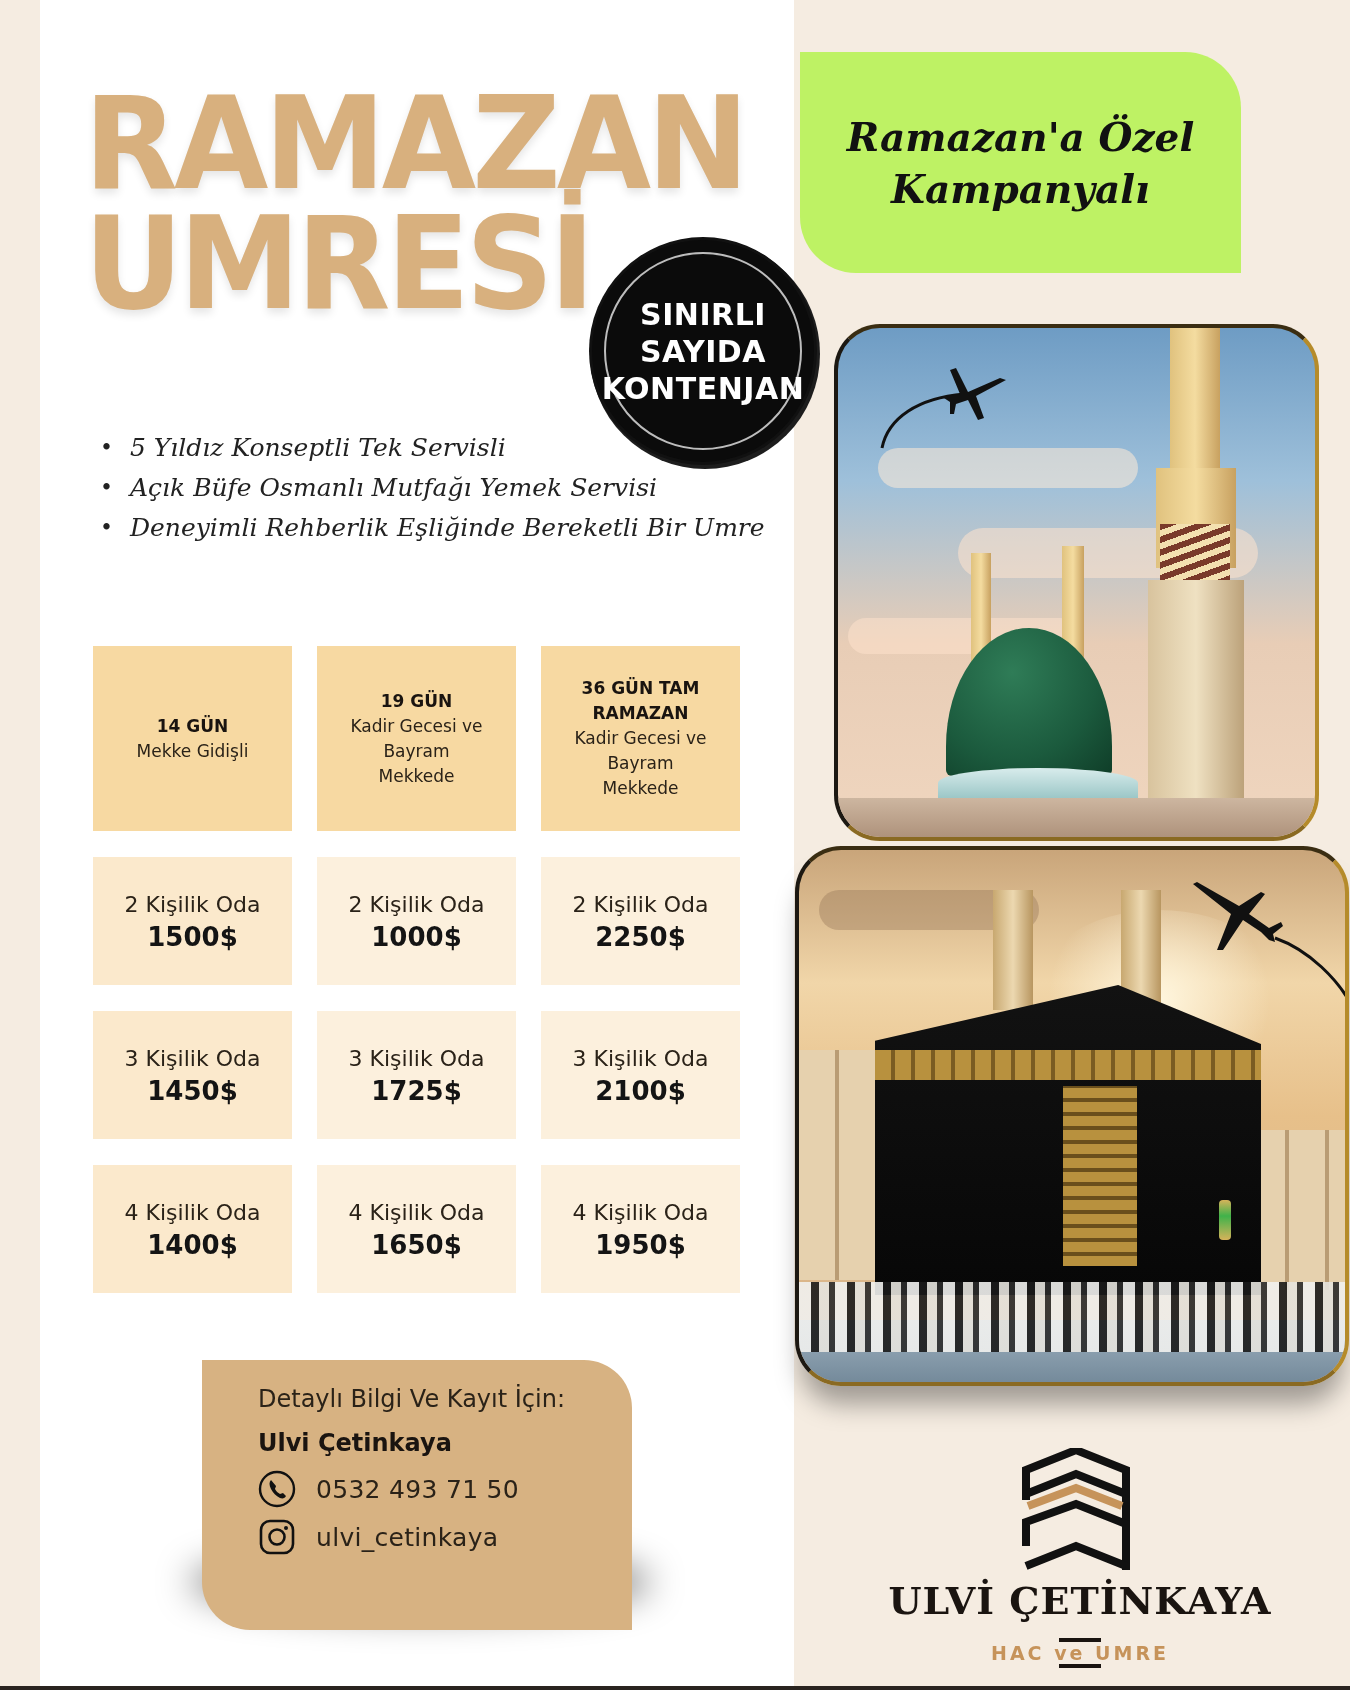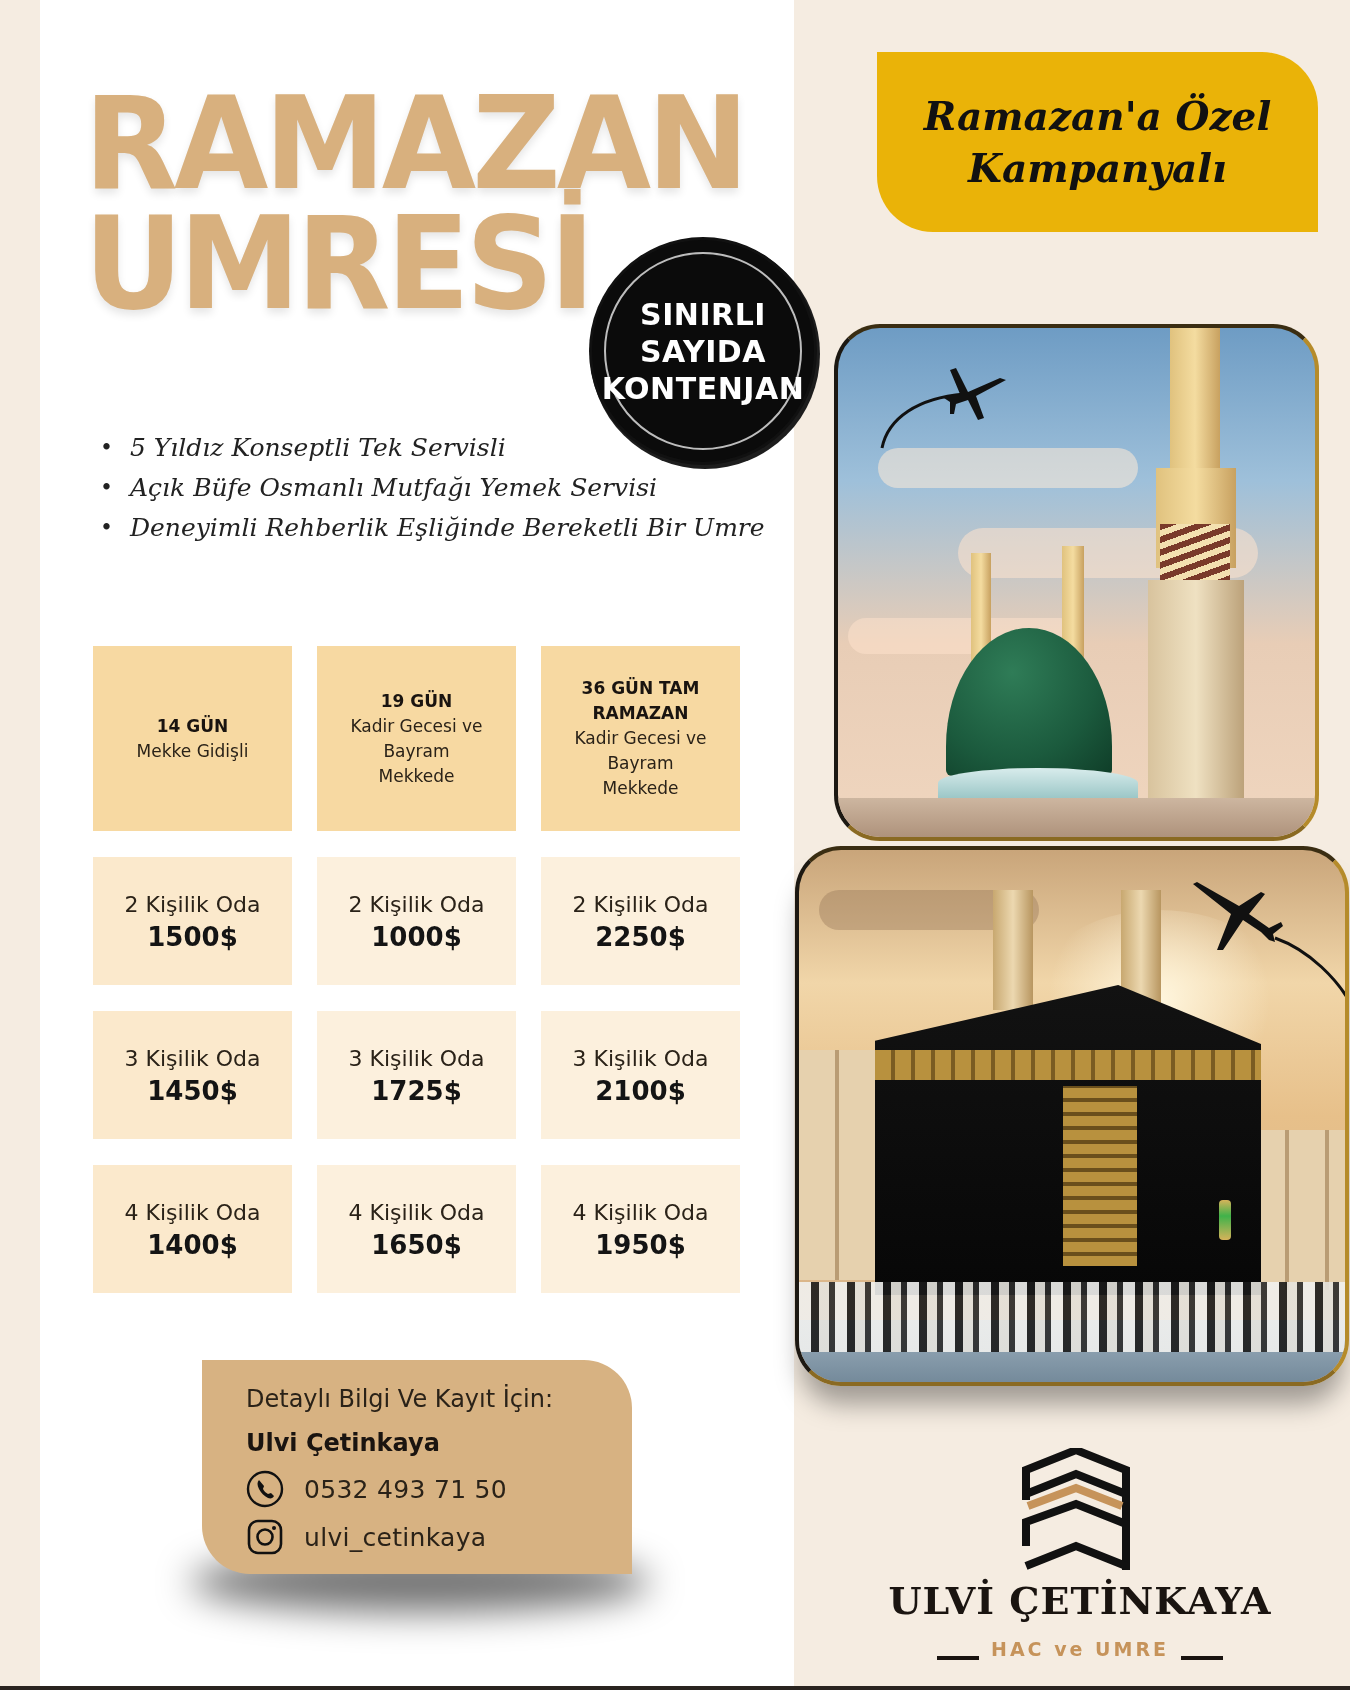--- a/index.html
+++ b/index.html
@@ -28,28 +28,28 @@
   .card { position: absolute; width: 199px; display: flex; flex-direction: column; align-items: center; justify-content: center; text-align: center; font-family: "DejaVu Sans", sans-serif; color: #2a2218; }
   .card.header { height: 185px; background: #f7d9a2; top: 0; font-size: 17px; line-height: 25px; }
   .card .bold { font-weight: 700; font-size: 17px; color: #1a1410; }
   .card.price { height: 128px; background: #fcf0dd; font-size: 22px; line-height: 32px; }
   .card.price.first { background: #fbe9cc; }
   .card.price .amount { font-weight: 700; font-size: 26px; color: #141414; }
   .col0 { left: 0; } .col1 { left: 224px; } .col2 { left: 448px; }
   .row1 { top: 211px; } .row2 { top: 365px; } .row3 { top: 519px; }
 
   .contact-shadow { position: absolute; left: 190px; top: 1552px; width: 460px; height: 60px; border-radius: 50%; background: rgba(0,0,0,0.55); filter: blur(18px); }
-  .contact { position: absolute; left: 202px; top: 1360px; width: 430px; height: 214px; background: #d7b282; border-radius: 0 48px 0 48px; padding: 22px 0 0 44px; }
+  .contact { position: absolute; left: 202px; top: 1360px; width: 430px; height: 270px; background: #d7b282; border-radius: 0 48px 0 48px; padding: 22px 0 0 56px; }
   .contact .c-title { font-size: 24px; color: #2a2218; line-height: 34px; }
   .contact .c-name { font-size: 24px; font-weight: 700; color: #1a1410; line-height: 34px; margin-top: 10px; }
   .c-row { display: flex; align-items: center; margin-top: 10px; height: 38px; }
   .c-row .icon { width: 38px; height: 38px; display: inline-flex; align-items: center; justify-content: center; margin-right: 20px; }
   .c-row .c-val { font-size: 25px; color: #2a2218; letter-spacing: 0.3px; }
 
-  .promo { position: absolute; left: 877px; top: 52px; width: 441px; height: 180px; background: #eab308; border-radius: 0 56px 0 56px; display: flex; align-items: center; justify-content: center; text-align: center; }
+  .promo { position: absolute; left: 800px; top: 52px; width: 441px; height: 221px; background: #bef264; border-radius: 0 56px 0 56px; display: flex; align-items: center; justify-content: center; text-align: center; }
   .promo-text { font-family: "DejaVu Serif", serif; font-style: italic; font-weight: 700; font-size: 39px; line-height: 52px; color: #111; }
 
   .photo { position: absolute; border-radius: 46px; overflow: hidden; border: 4px solid #1c1812; border-right-color: #b58b2a; border-bottom-color: #8a6a22; border-top-color: #3a2d12; }
   .photo1 { left: 834px; top: 324px; width: 485px; height: 517px; background: linear-gradient(180deg, #6e9cc4 0%, #9ec0da 30%, #e8cdb6 62%, #f0d6bf 100%); }
   .photo2 { left: 795px; top: 846px; width: 554px; height: 540px; background: linear-gradient(180deg, #c9a57a 0%, #f1d6a9 25%, #e7c08a 50%, #d4b18a 100%); box-shadow: 0 24px 26px -6px rgba(0,0,0,0.35); }
 
   .ph-el { position: absolute; }
   .minaret-body { background: linear-gradient(90deg, #e0c27e, #f4dca0 50%, #c8a160); }
   .dome { background: radial-gradient(ellipse at 40% 30%, #2f7c57 0%, #1b5a3d 60%, #0f3d28 100%); border-radius: 50% 50% 6px 6px / 80% 80% 6px 6px; }
   .wall { background: linear-gradient(180deg, #cdb6a0, #a88b74); }
@@ -57,21 +57,21 @@
   .kiswa-band { background: repeating-linear-gradient(90deg, #b8913e 0 16px, #7a5c22 16px 20px); }
   .kaaba-door { background: repeating-linear-gradient(0deg, #b8913e 0 10px, #6a4f1c 10px 14px); }
   .crowd { background: repeating-linear-gradient(90deg, #f1f1ef 0 12px, #1a1a1a 12px 20px, #e6e4de 20px 30px, #2b2b2b 30px 36px); }
   .floor { background: linear-gradient(180deg, #9fb2c0, #6f8596); }
   .arches { background: repeating-linear-gradient(90deg, #e6d1ae 0 36px, #b99c74 36px 40px); }
 
   .plane { position: absolute; }
 
   .logo { position: absolute; left: 1018px; top: 1448px; width: 116px; height: 126px; }
   .brand-name { position: absolute; left: 880px; top: 1578px; width: 400px; text-align: center; font-family: "DejaVu Serif", serif; font-weight: 700; font-size: 38px; letter-spacing: 1px; color: #1a1410; }
-  .brand-sub { position: absolute; left: 880px; top: 1638px; width: 400px; display: flex; align-items: flex-end; justify-content: center; }
+  .brand-sub { position: absolute; left: 880px; top: 1638px; width: 400px; display: flex; align-items: center; justify-content: center; flex-direction: column; }
   .brand-sub .line { width: 42px; height: 4px; background: #1a1410; margin: 0 12px; }
   .brand-sub .txt { font-family: "DejaVu Sans", sans-serif; font-weight: 700; font-size: 19px; letter-spacing: 3px; color: #c6935a; }
 </style>
 </head>
 <body>
 
 <div class="left-strip"></div>
 <div class="left-panel"></div>
 <div class="right-panel"></div>
 

